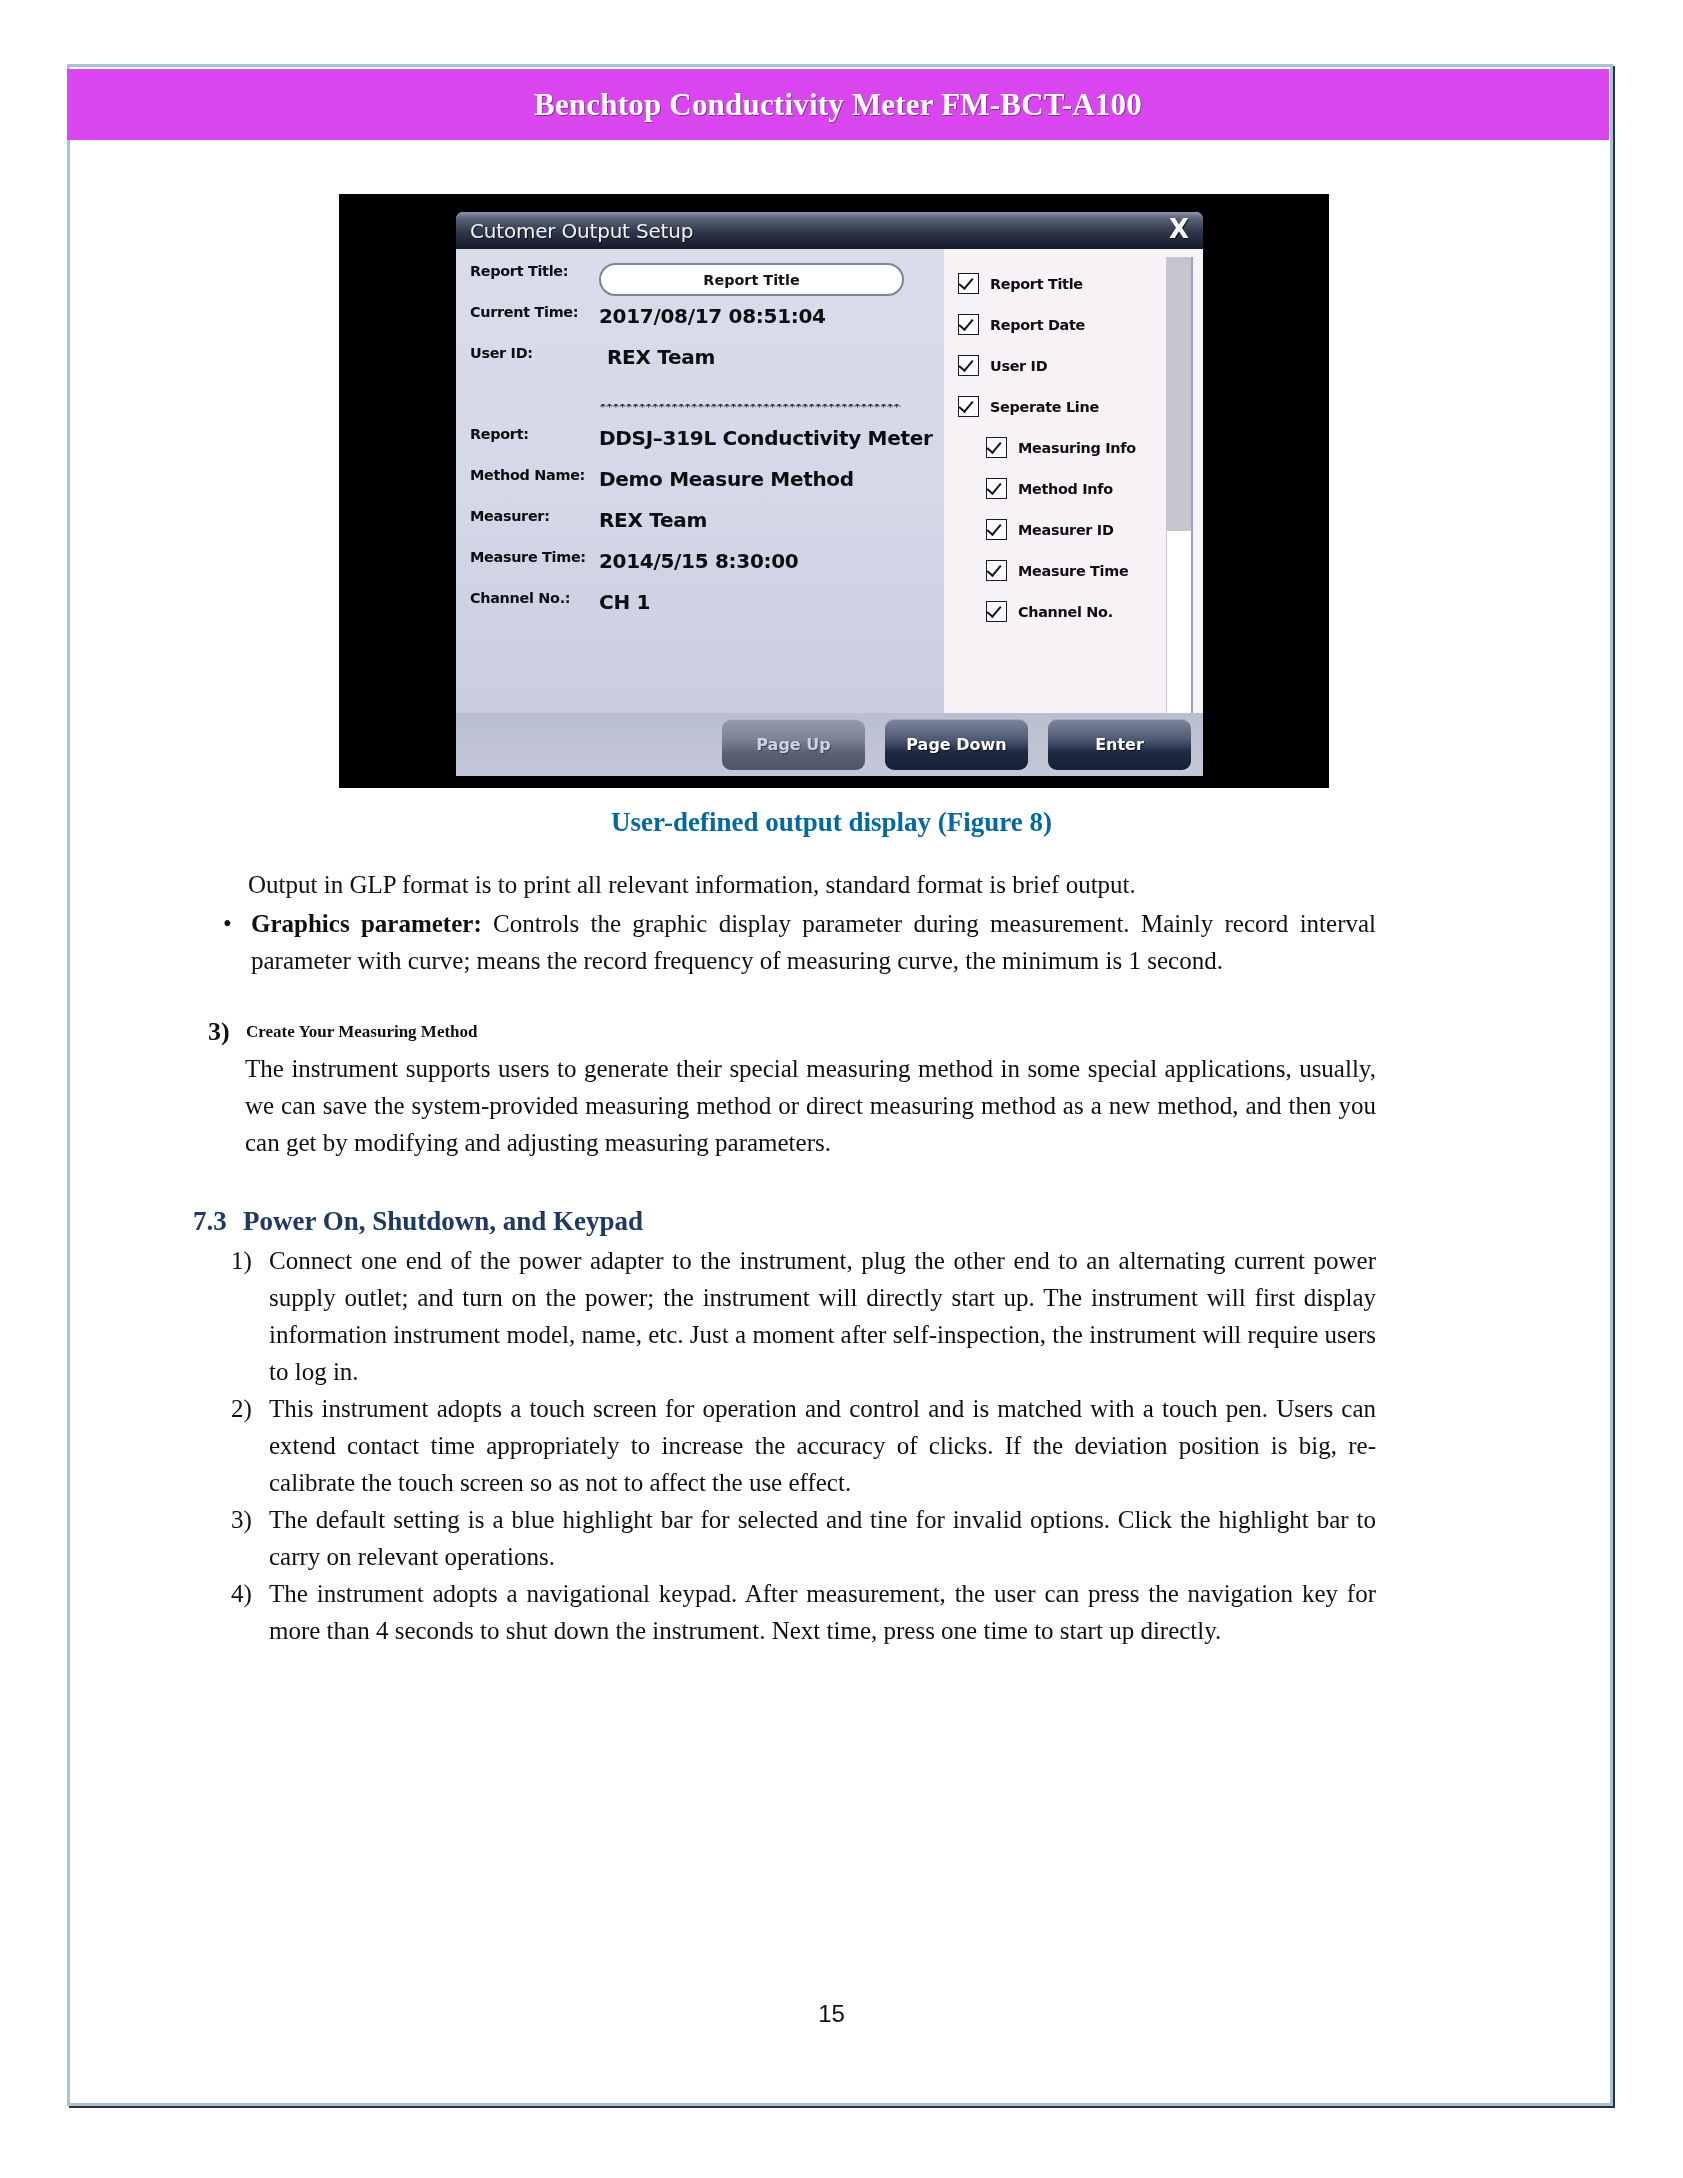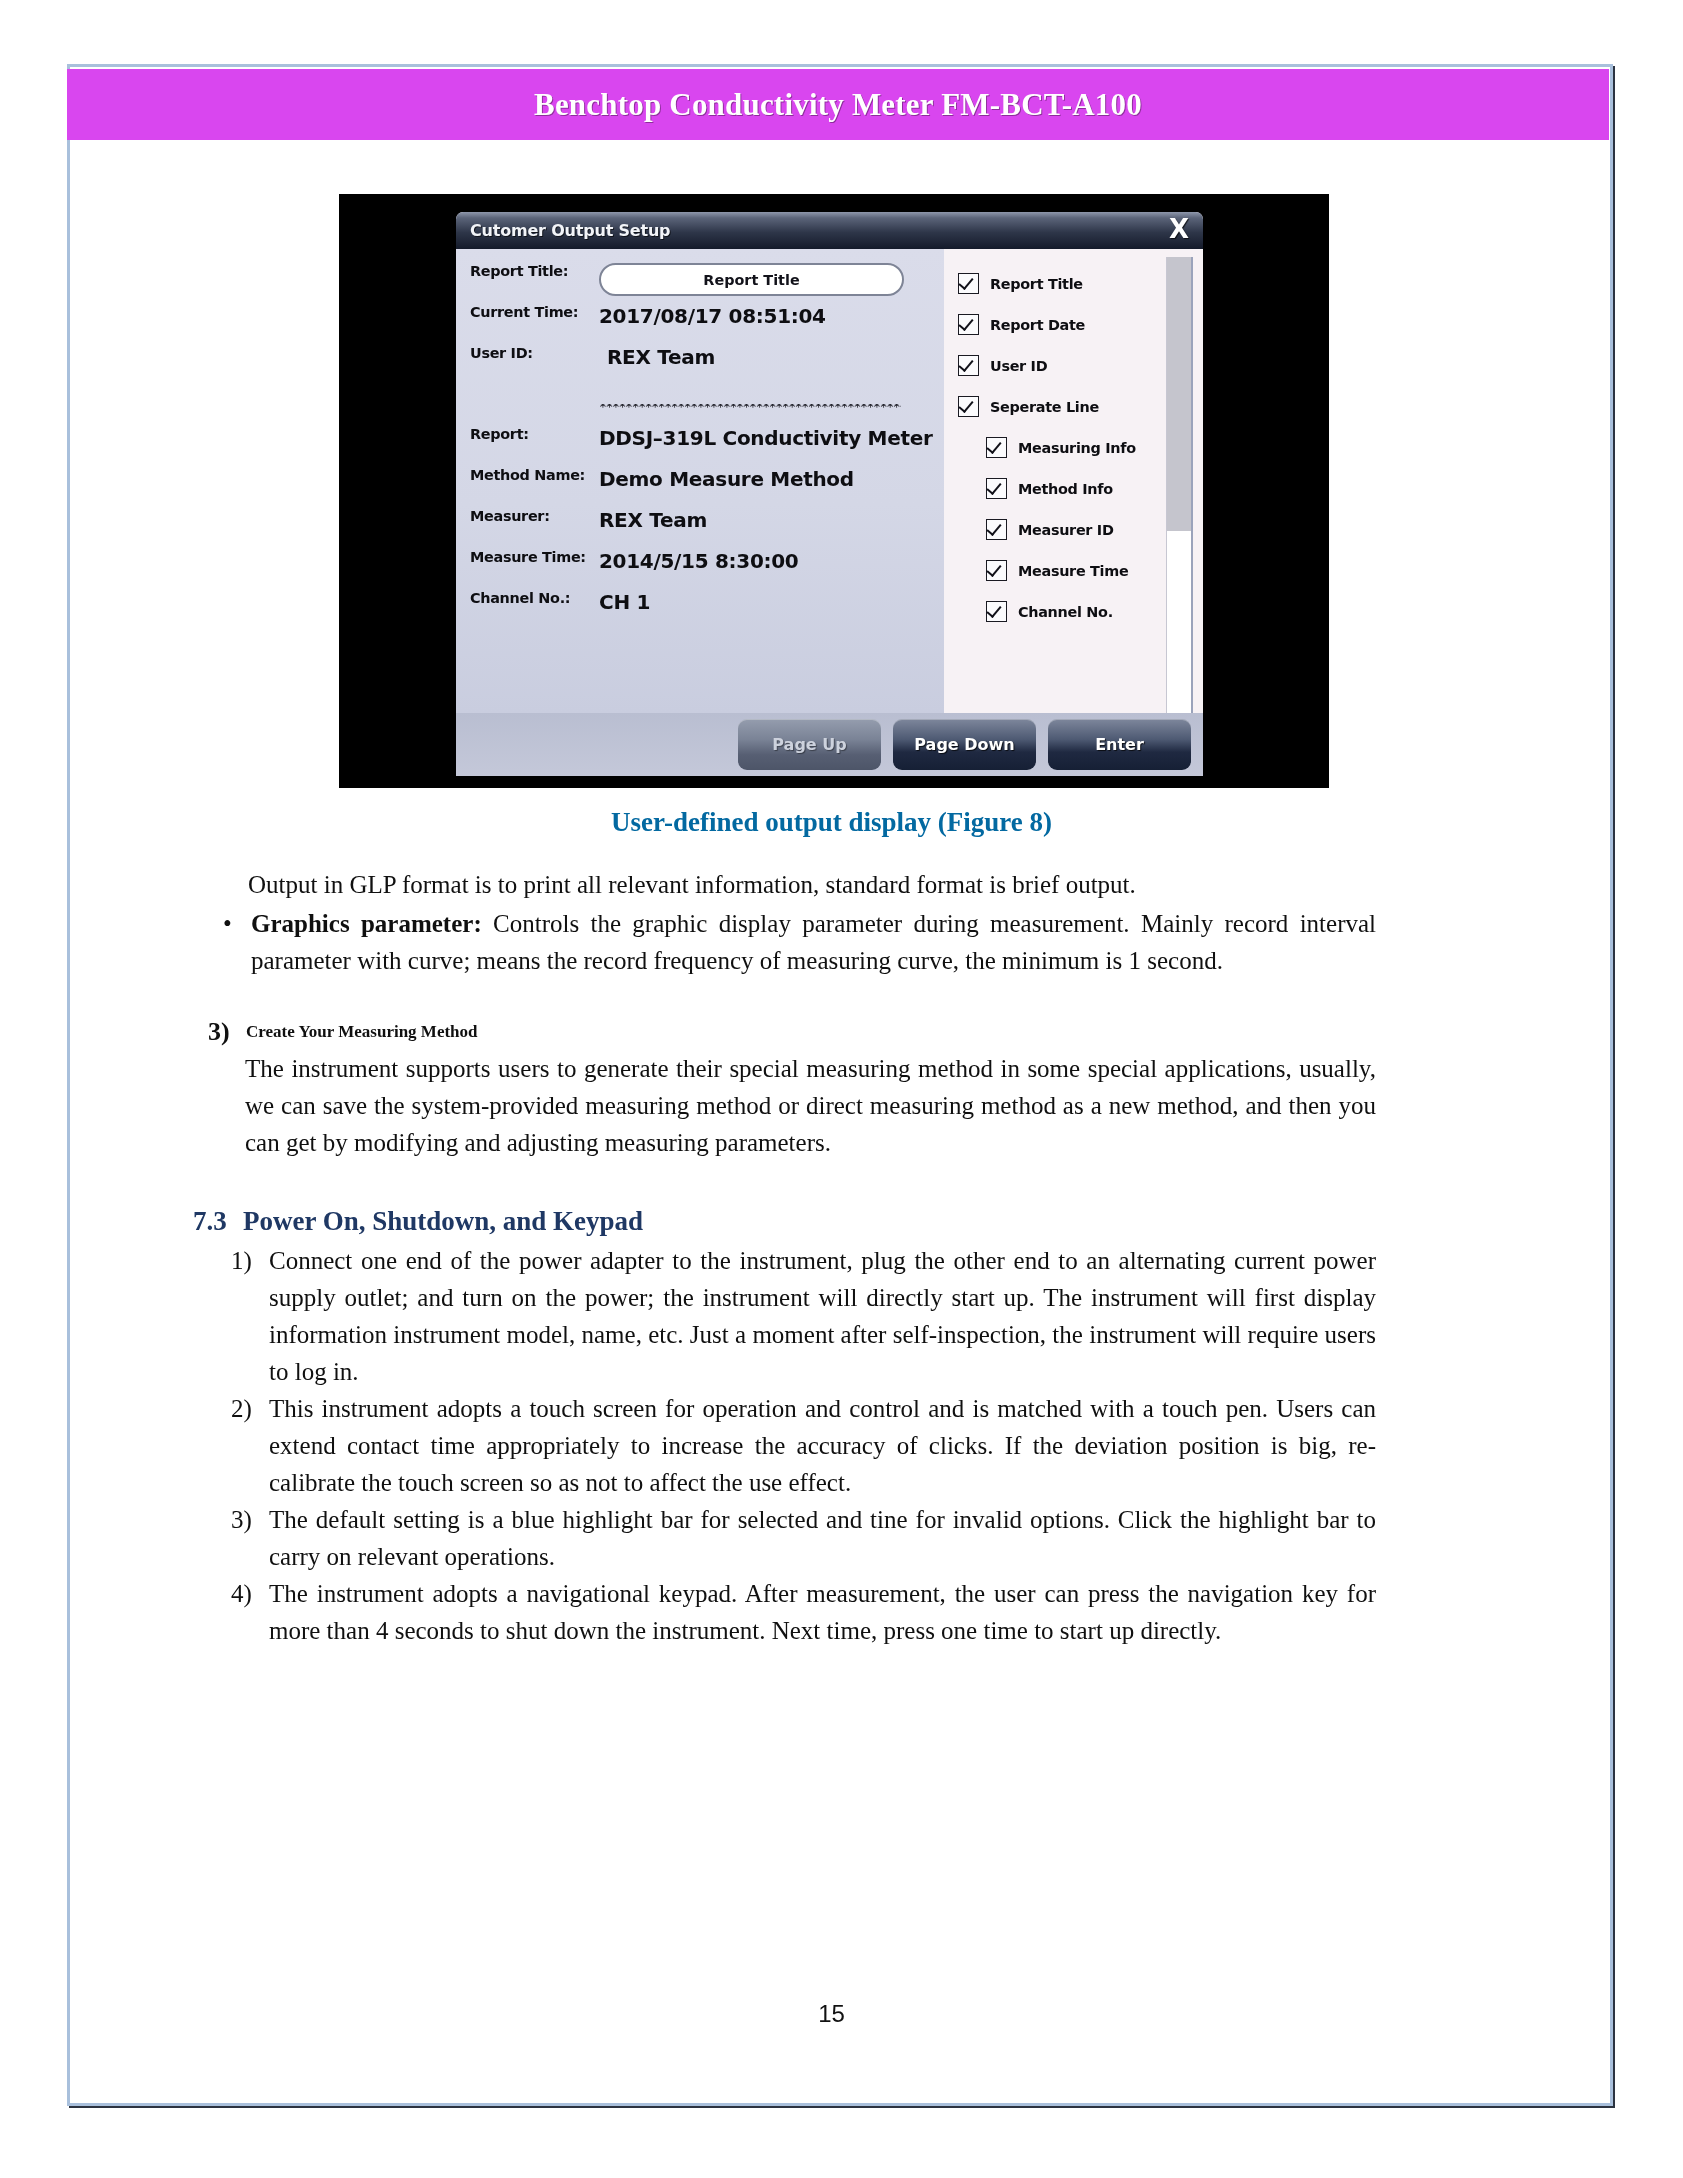--- a/index.html
+++ b/index.html
@@ -81,22 +81,22 @@
     height: 37px;
     background: linear-gradient(180deg, #8e97ab 0%, #5b6479 16%, #2e3649 55%, #141a2a 100%);
     border-radius: 7px 7px 0 0;
     display: flex;
     align-items: center;
     padding: 0 10px 0 14px;
     position: relative;
   }
   .dlg-title {
     color: #f2f4f8;
-    font-size: 16px;
-    font-weight: bold;
+    font-size: 20px;
+    font-weight: normal;
     font-family: "DejaVu Sans", sans-serif;
     text-shadow: 1px 1px 0 rgba(0,0,0,.6);
     letter-spacing: -0.2px;
   }
   .dlg-close {
     position: absolute;
     right: 14px;
     top: 2px;
     color: #ffffff;
     font-size: 26px;
@@ -243,21 +243,21 @@
     background: linear-gradient(180deg, #b9bed1 0%, #c4c8d9 100%);
     display: flex;
     align-items: center;
     justify-content: flex-end;
     padding-right: 12px;
     box-sizing: border-box;
   }
   .dlg-btn {
     width: 143px;
     height: 51px;
-    margin-left: 12px;
+    margin-left: 20px;
     border-radius: 9px;
     display: flex;
     align-items: center;
     justify-content: center;
     font-size: 16px;
     font-weight: bold;
     font-family: "DejaVu Sans", sans-serif;
     color: #ffffff;
     background: linear-gradient(180deg, #7e879c 0%, #4e5a73 40%, #1f2941 65%, #162035 100%);
     text-shadow: 1px 1px 1px rgba(0,0,0,.75);

